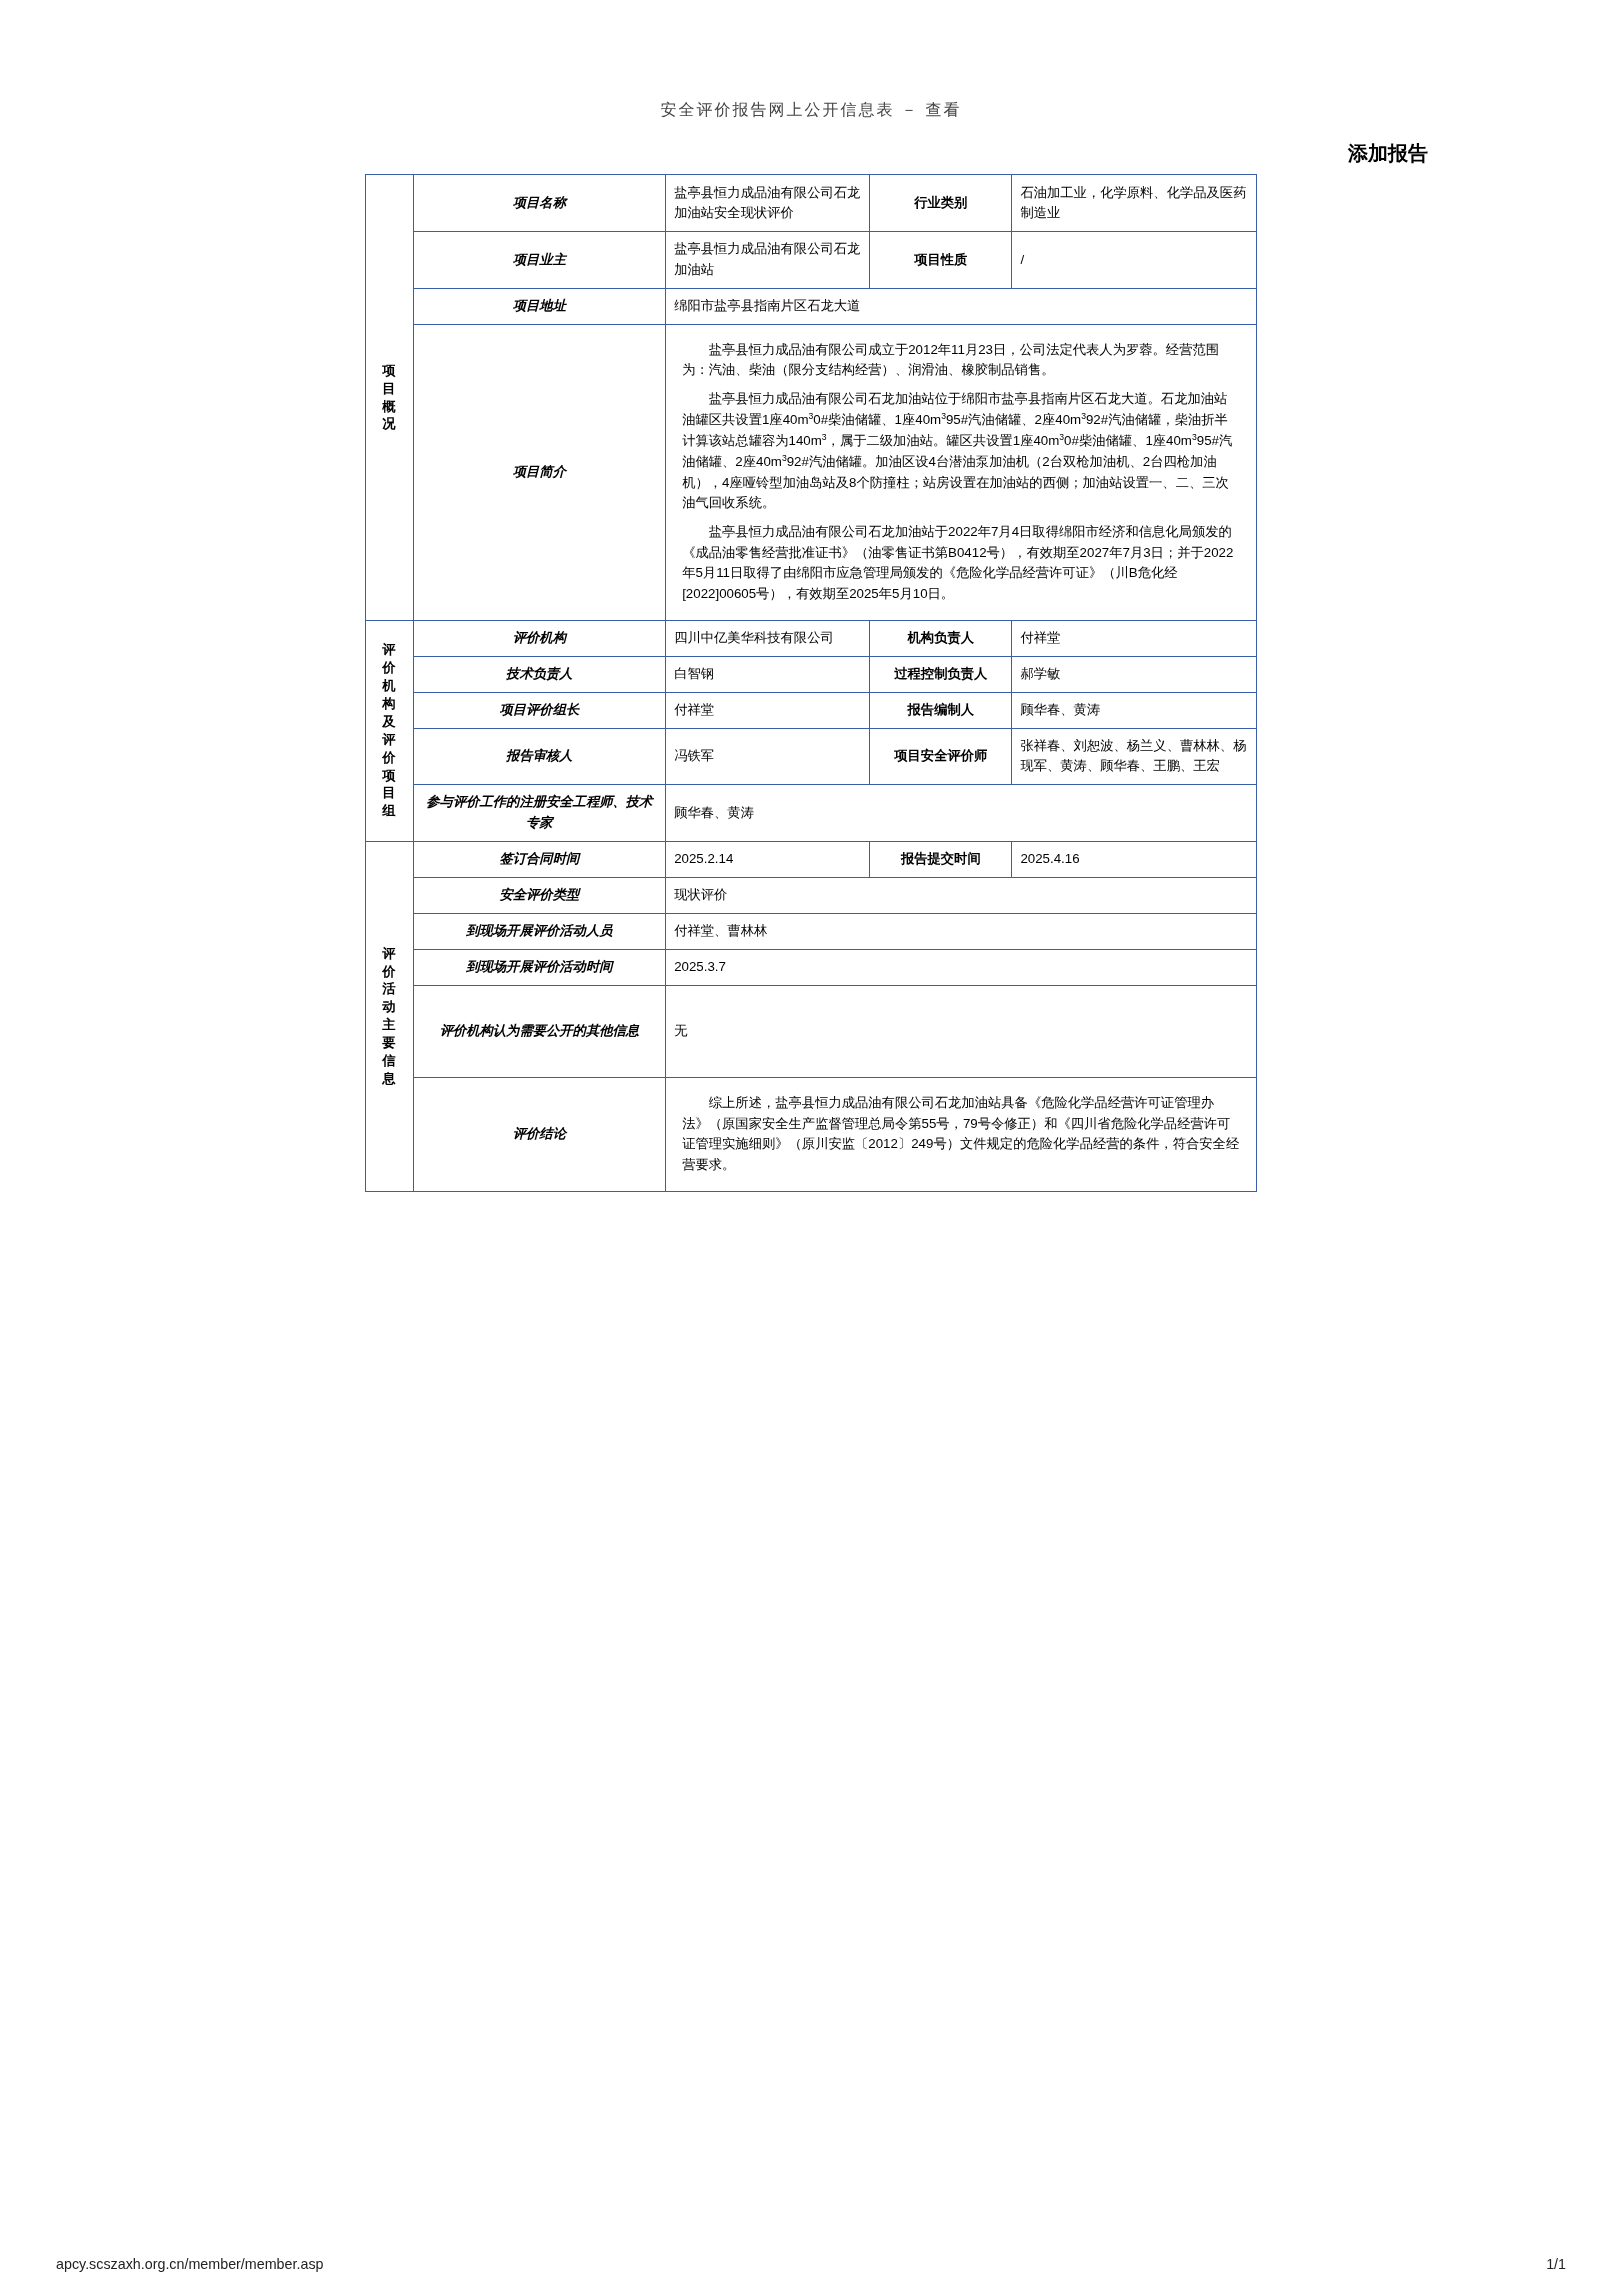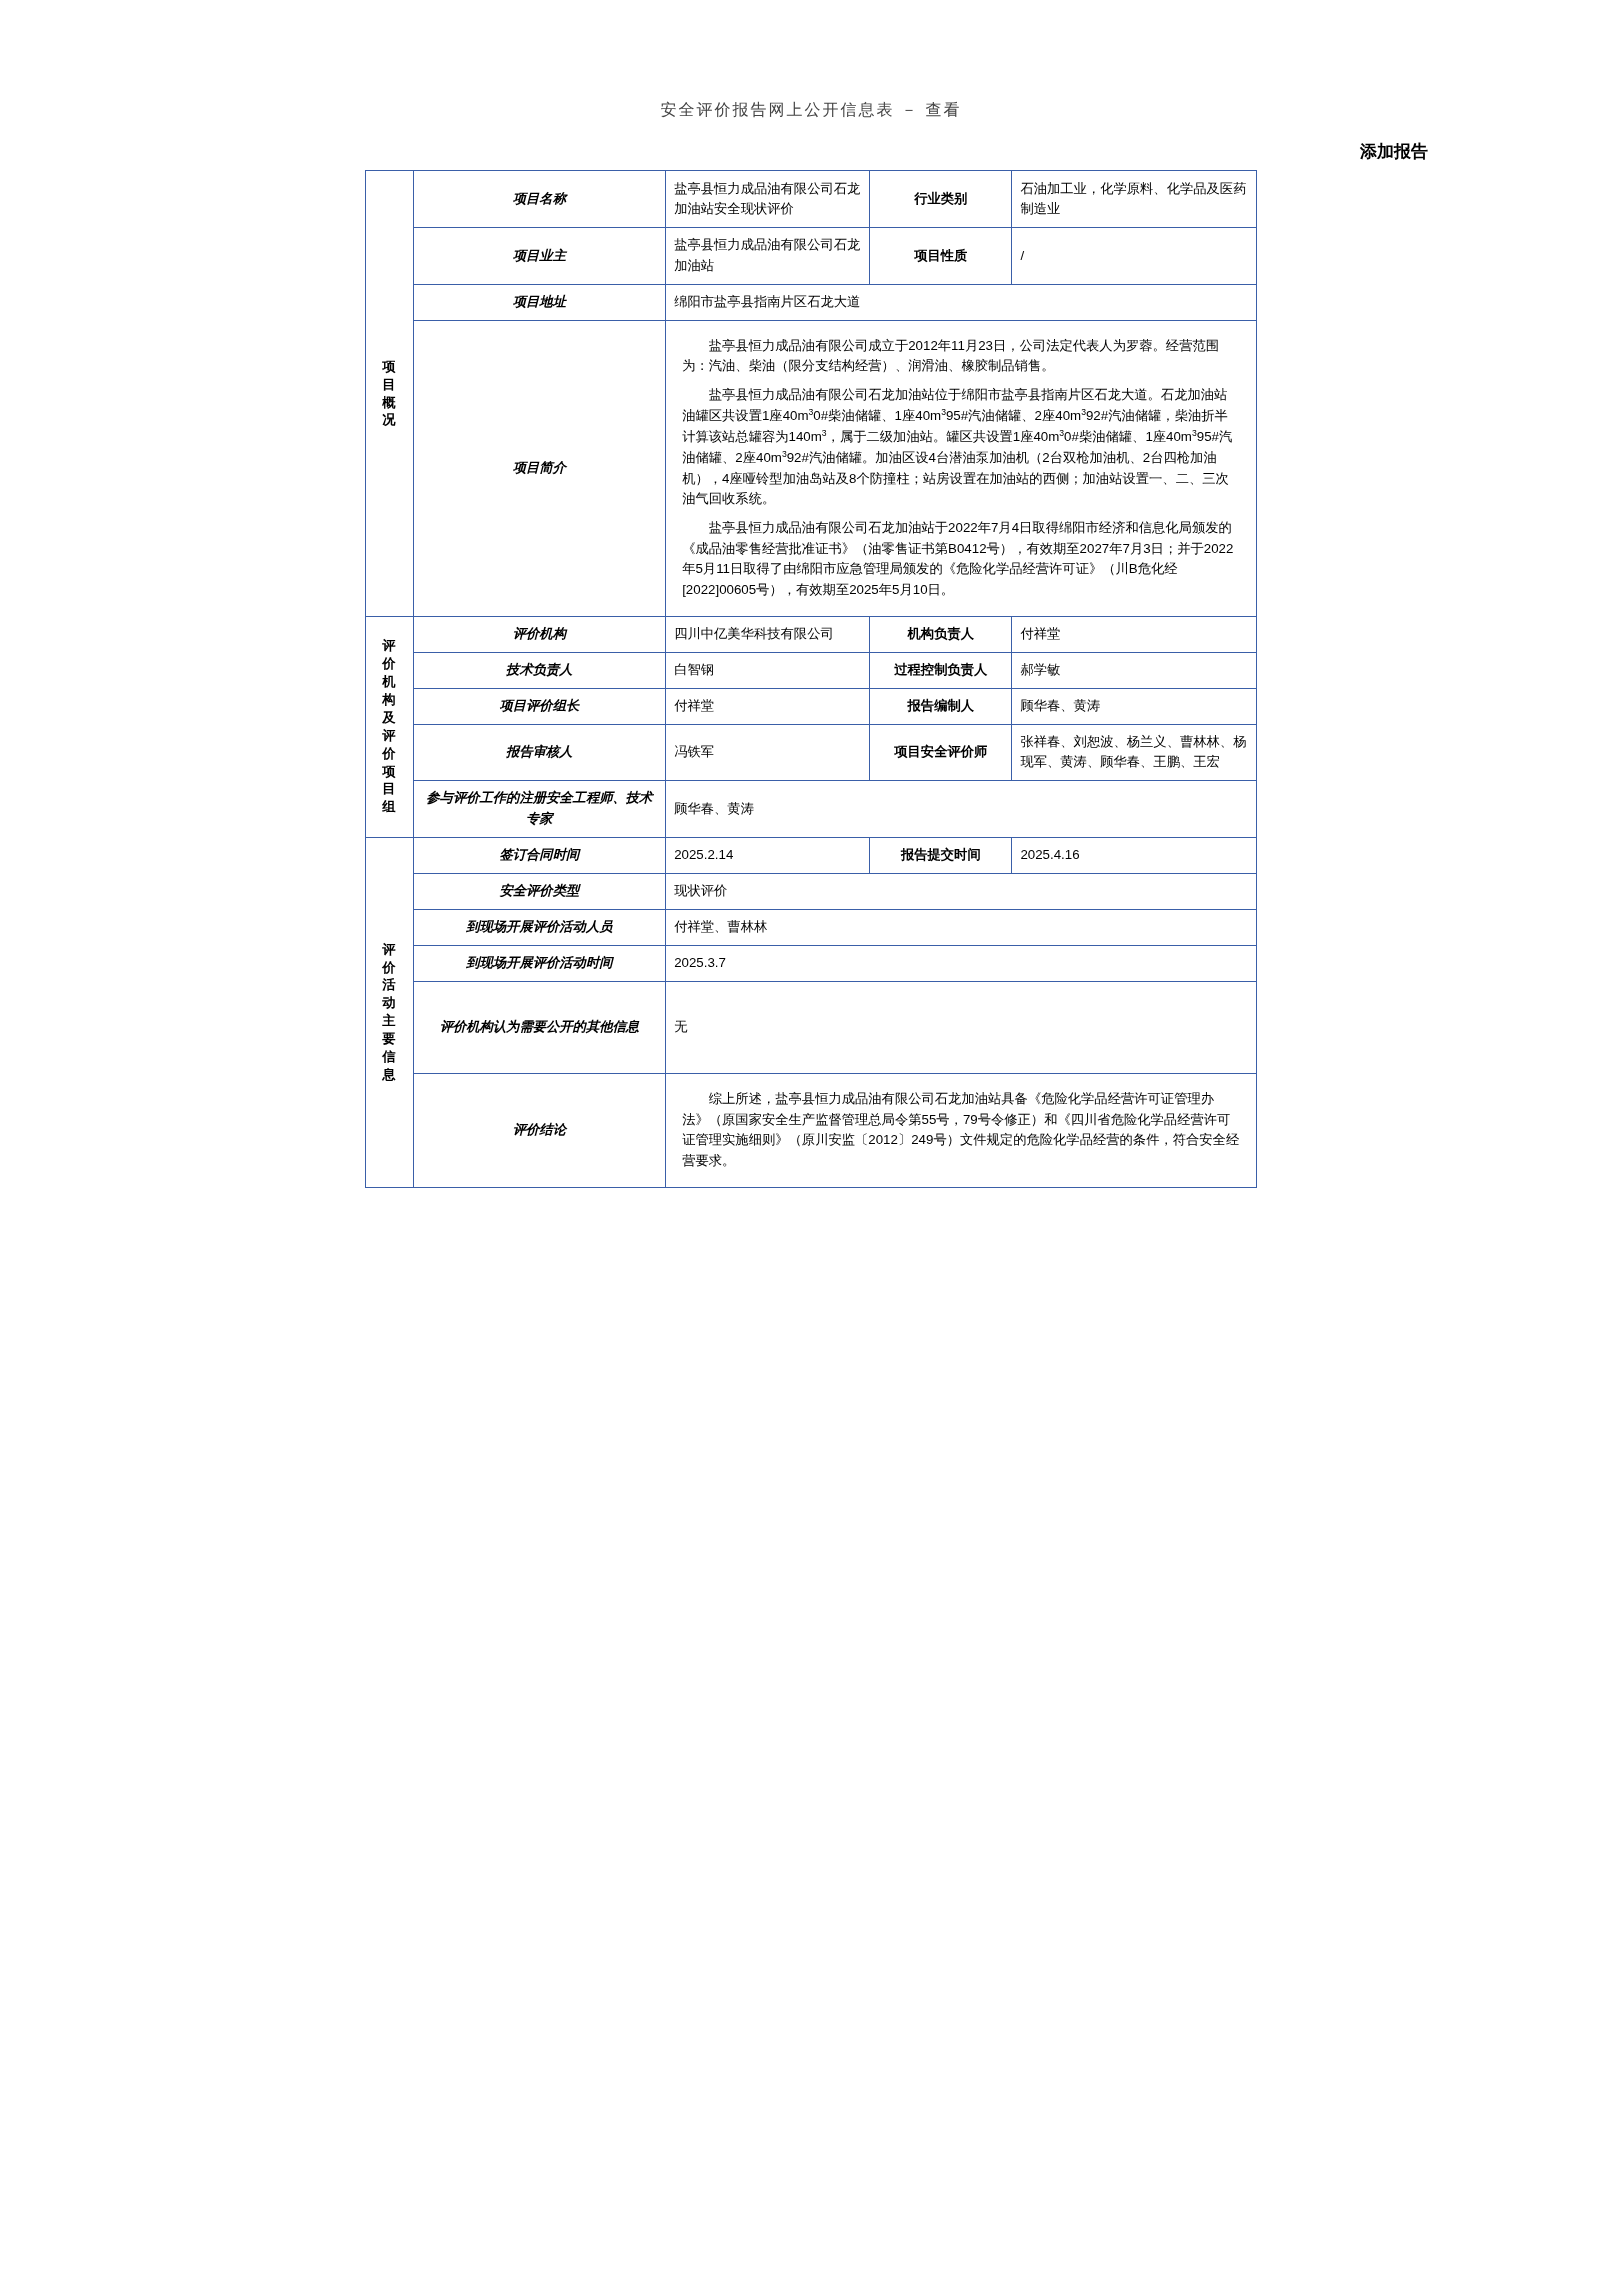--- a/index.html
+++ b/index.html
@@ -32,21 +32,21 @@
   }
   .addreport-row {
     width: 1242px;
     margin: 19.4px auto 0 auto;
     text-align: right;
     padding-right: 0;
     box-sizing: border-box;
   }
   .addreport-btn {
     display: inline-block;
-    font-size: 17px;
+    font-size: 20px;
     font-weight: bold;
     color: #000000;
     cursor: pointer;
     background: transparent;
     border: none;
     padding: 0 4.1px 2px 4.1px;
   }
   table.main {
     border-collapse: collapse;
     width: 892px;
@@ -247,15 +247,20 @@
       </tr>
       <tr>
         <td class="label">评价结论</td>
         <td class="concl" colspan="3">
           <p>综上所述，盐亭县恒力成品油有限公司石龙加油站具备《危险化学品经营许可证管理办法》（原国家安全生产监督管理总局令第55号，79号令修正）和《四川省危险化学品经营许可证管理实施细则》（原川安监〔2012〕249号）文件规定的危险化学品经营的条件，符合安全经营要求。</p>
         </td>
       </tr>
     </tbody>
   </table>
 
+  <div class="footer">
+    <span class="footer-left">apcy.scszaxh.org.cn/member/member.asp</span>
+    <span class="footer-right">1/1</span>
+    <div class="clear"></div>
+  </div>
 
 </div>
 
 
 </body></html>

